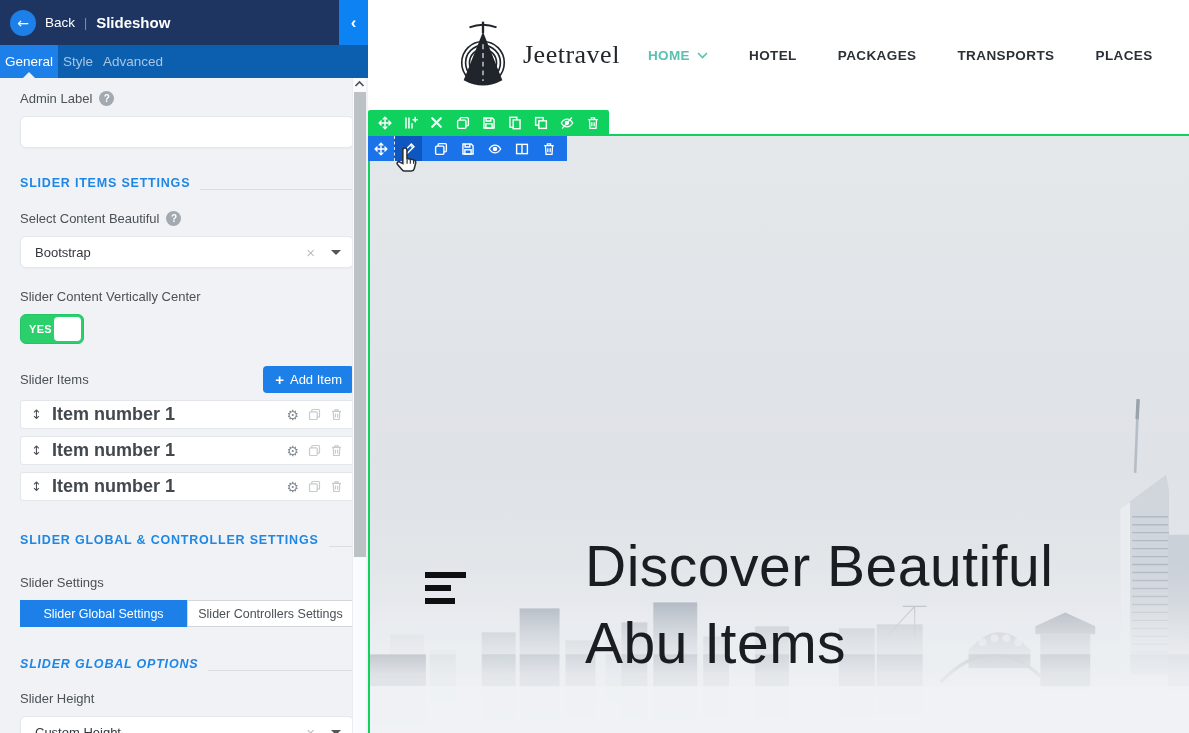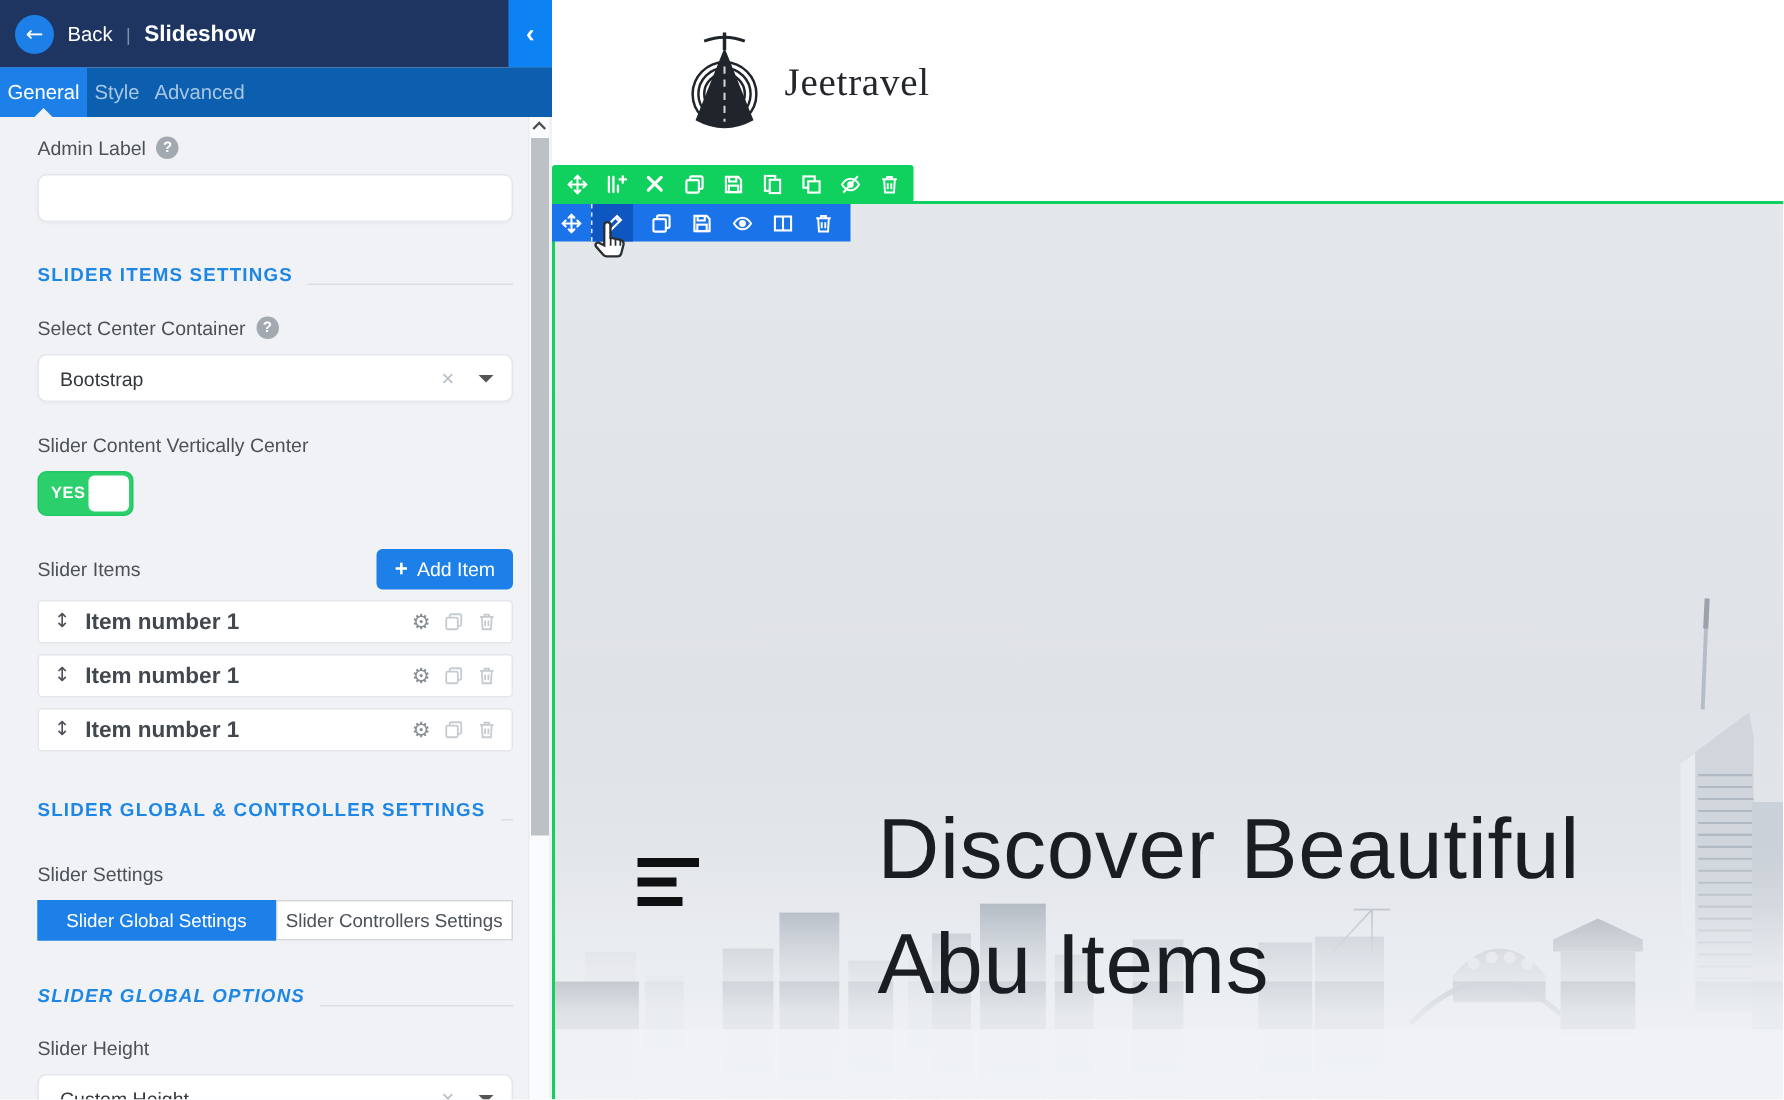--- a/index.html
+++ b/index.html
@@ -19,21 +19,21 @@
   .panel-title{color:#fff;font-weight:bold;font-size:15px;}
   .collapse-btn{position:absolute;right:0;top:0;width:29px;height:45px;background:#0d82f2;color:#fff;
     display:flex;align-items:center;justify-content:center;font-size:17px;font-weight:bold;cursor:pointer;}
 
   .tabs{position:absolute;top:45px;left:0;right:0;height:33px;background:#0b5fae;display:flex;z-index:3;}
   .tab{display:flex;align-items:center;justify-content:center;padding:0 5px;font-size:13.5px;color:#a6c6e4;cursor:pointer;}
   .tab.active{background:#1d80e8;color:#fff;position:relative;}
   .tab.active::after{content:"";position:absolute;bottom:0;left:50%;transform:translateX(-50%);
     border-left:6px solid transparent;border-right:6px solid transparent;border-bottom:6px solid #f0f2f5;}
 
-  .panel-body{position:absolute;top:78px;left:0;width:352px;bottom:0;padding:13px 10px 0 25px;}
+  .panel-body{position:absolute;top:78px;left:12px;width:352px;bottom:0;padding:13px 10px 0 8px;}
   .field-label{font-size:13px;color:#4b5157;display:flex;align-items:center;gap:7px;}
   .help{width:15px;height:15px;border-radius:50%;background:#a2a9b1;color:#fff;font-size:10px;font-weight:bold;
     display:inline-flex;align-items:center;justify-content:center;}
   .text-input{margin-top:10px;height:32px;background:#fff;border:1px solid #e4e7eb;border-radius:6px;width:100%;
     box-shadow:0 1px 2px rgba(0,0,0,.03);}
   .sec-head{margin-top:28px;display:flex;align-items:flex-end;gap:10px;}
   .sec-head .sec-title{font-size:12.5px;font-weight:bold;letter-spacing:.8px;color:#1e87e5;white-space:nowrap;}
   .sec-head .sec-line{flex:1;height:1px;background:#d9dde2;}
   .select{margin-top:10px;height:32px;background:#fff;border:1px solid #e4e7eb;border-radius:6px;
     display:flex;align-items:center;padding:0 12px 0 14px;cursor:pointer;box-shadow:0 1px 2px rgba(0,0,0,.03);}
@@ -47,21 +47,21 @@
   .toggle .knob{position:absolute;right:2px;top:2px;bottom:2px;width:27px;background:#fff;border-radius:4px;}
 
   .row-between{margin-top:22px;display:flex;align-items:center;justify-content:space-between;}
   .add-btn{background:#1d80e8;color:#fff;border:none;border-radius:4px;height:27px;padding:0 12px;
     font-size:13px;display:flex;align-items:center;gap:6px;cursor:pointer;font-family:inherit;}
   .add-btn .plus{font-size:15px;font-weight:bold;}
 
   .item-row{margin-top:7px;height:29px;background:#fff;border:1px solid #e3e6ea;border-radius:3px;
     display:flex;align-items:center;padding:0 10px;}
   .item-row .drag{color:#4b5157;font-size:13px;margin-right:10px;cursor:grab;font-family:"DejaVu Sans",sans-serif;}
-  .item-row .name{flex:1;font-size:15px;font-weight:bold;color:#43484e;}
+  .item-row .name{flex:1;font-size:18px;font-weight:bold;color:#43484e;}
   .item-row .acts{display:flex;gap:9px;align-items:center;}
   .gear{color:#868d94;font-size:14px;line-height:1;cursor:pointer;font-family:"DejaVu Sans",sans-serif;}
   .act-svg{cursor:pointer;display:flex;}
 
   .btn-group{margin-top:10px;display:flex;}
   .bg-btn{flex:1;height:27px;font-size:12.5px;display:flex;align-items:center;justify-content:center;
     border:1px solid #d3d7db;background:#fff;color:#4b5157;cursor:pointer;font-family:inherit;}
   .bg-btn.active{background:#1d80e8;border-color:#1d80e8;color:#fff;}
 
   .scrollbar{position:absolute;top:75px;right:2px;width:14px;bottom:0;background:#fafbfc;border-left:1px solid #ececee;}
@@ -131,21 +131,21 @@
       <span class="help">?</span>
     </div>
     <input class="text-input" type="text" value="" style="">
 
     <div class="sec-head">
       <span class="sec-title">SLIDER ITEMS SETTINGS</span>
       <span class="sec-line"></span>
     </div>
 
     <div class="field-label" style="margin-top:21px;">
-      <span>Select Center Container</span>
+      <span>Select Content Beautiful</span>
       <span class="help">?</span>
     </div>
     <div class="select">
       <span class="val">Bootstrap</span>
       <span class="clear">×</span>
       <span class="caret"></span>
     </div>
 
     <div class="field-label" style="margin-top:21px;">
       <span>Slider Content Vertically Center</span>
@@ -268,20 +268,33 @@
           <path d="M16 8.5 Q30 3 44 8.5" stroke="#20252c" stroke-width="2" fill="none"></path>
           <path d="M30 2.5v12" stroke="#20252c" stroke-width="2.4"></path>
           <circle cx="30" cy="45" r="22" stroke="#20252c" stroke-width="1.7" fill="none"></circle>
           <circle cx="30" cy="45" r="18" stroke="#20252c" stroke-width="1.7" fill="none"></circle>
           <circle cx="30" cy="45" r="14" stroke="#20252c" stroke-width="1.7" fill="none"></circle>
           <path d="M30 13 L10 63 Q30 74 50 63 Z" fill="#20252c"></path>
           <path d="M30 26v38" stroke="#d3d7dc" stroke-width="1.4" stroke-dasharray="5 4"></path>
         </svg>
       </span>
       <span class="logo-text">Jeetravel</span>
+    </div>
+    <div class="nav">
+      <span class="nav-item active">
+        <span>HOME</span>
+        <svg width="11" height="7" viewBox="0 0 11 7" fill="none" stroke="#59c2af" stroke-width="1.6">
+            <polyline points="1,1 5.5,5.5 10,1"></polyline>
+          </svg>
+      </span>
+      <span class="nav-item">HOTEL</span>
+      <span class="nav-item">PACKAGES</span>
+      <span class="nav-item">TRANSPORTS</span>
+      <span class="nav-item">PLACES</span>
+
     </div>
   </div>
 
   <div class="green-bar">
     <span class="tb-icon">
       <svg class="icon-svg" width="14" height="14" viewBox="0 0 13 13" fill="none" stroke="#fff" stroke-width="1.3" stroke-linecap="round">
           <path d="M6.5 1.2v10.6M1.2 6.5h10.6M4.7 2.9L6.5 1.1l1.8 1.8M4.7 10.1l1.8 1.8 1.8-1.8M2.9 4.7L1.1 6.5l1.8 1.8M10.1 4.7l1.8 1.8-1.8 1.8"></path>
         </svg>
     </span>
     <span class="tb-icon">

